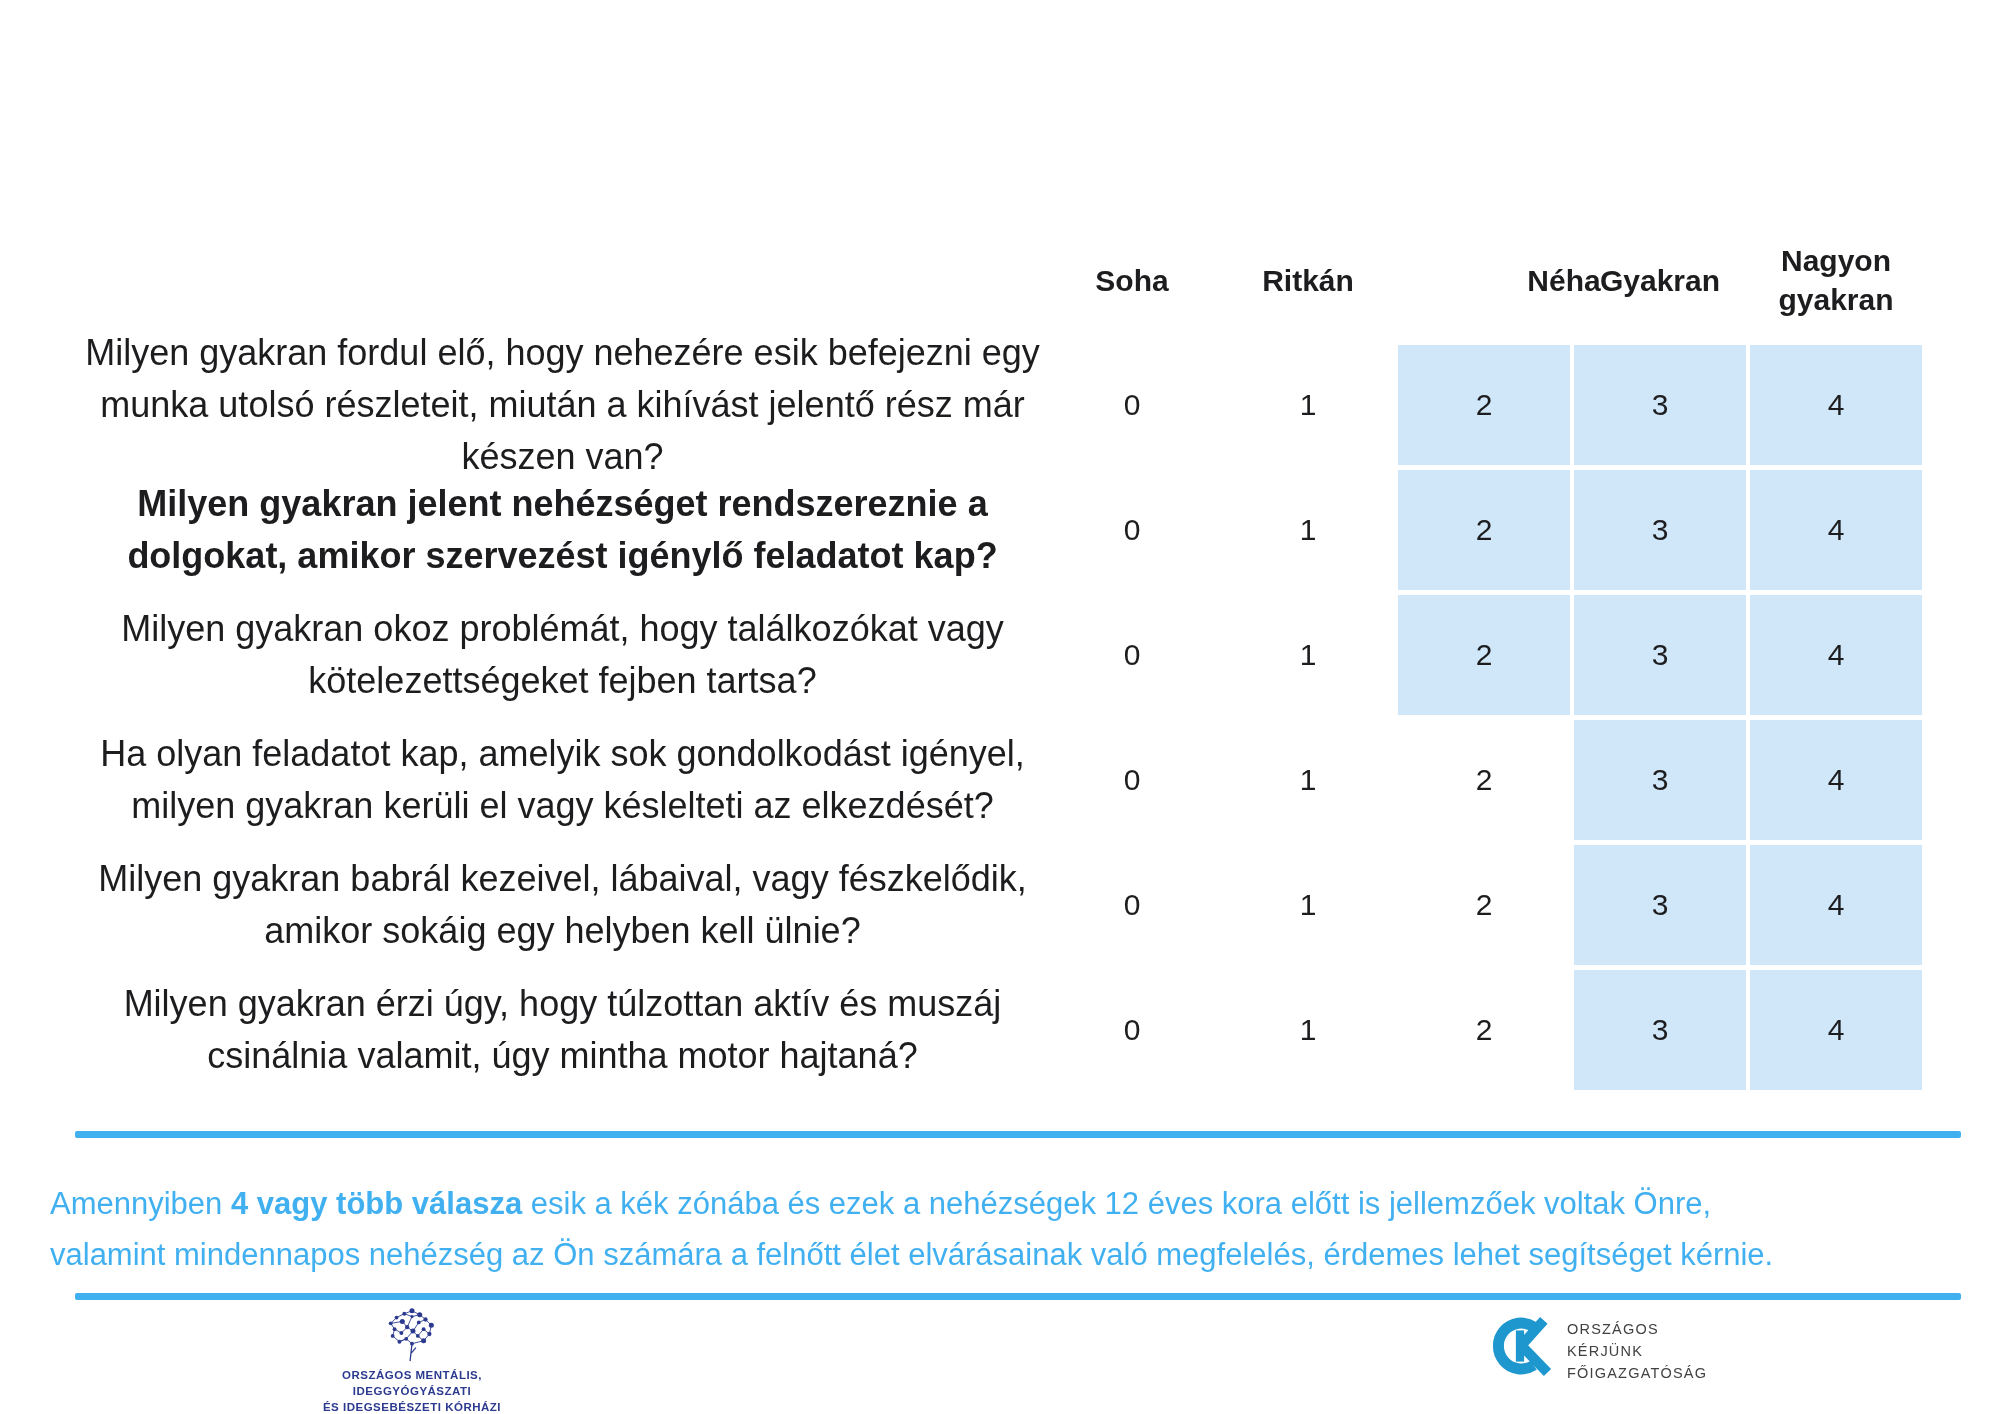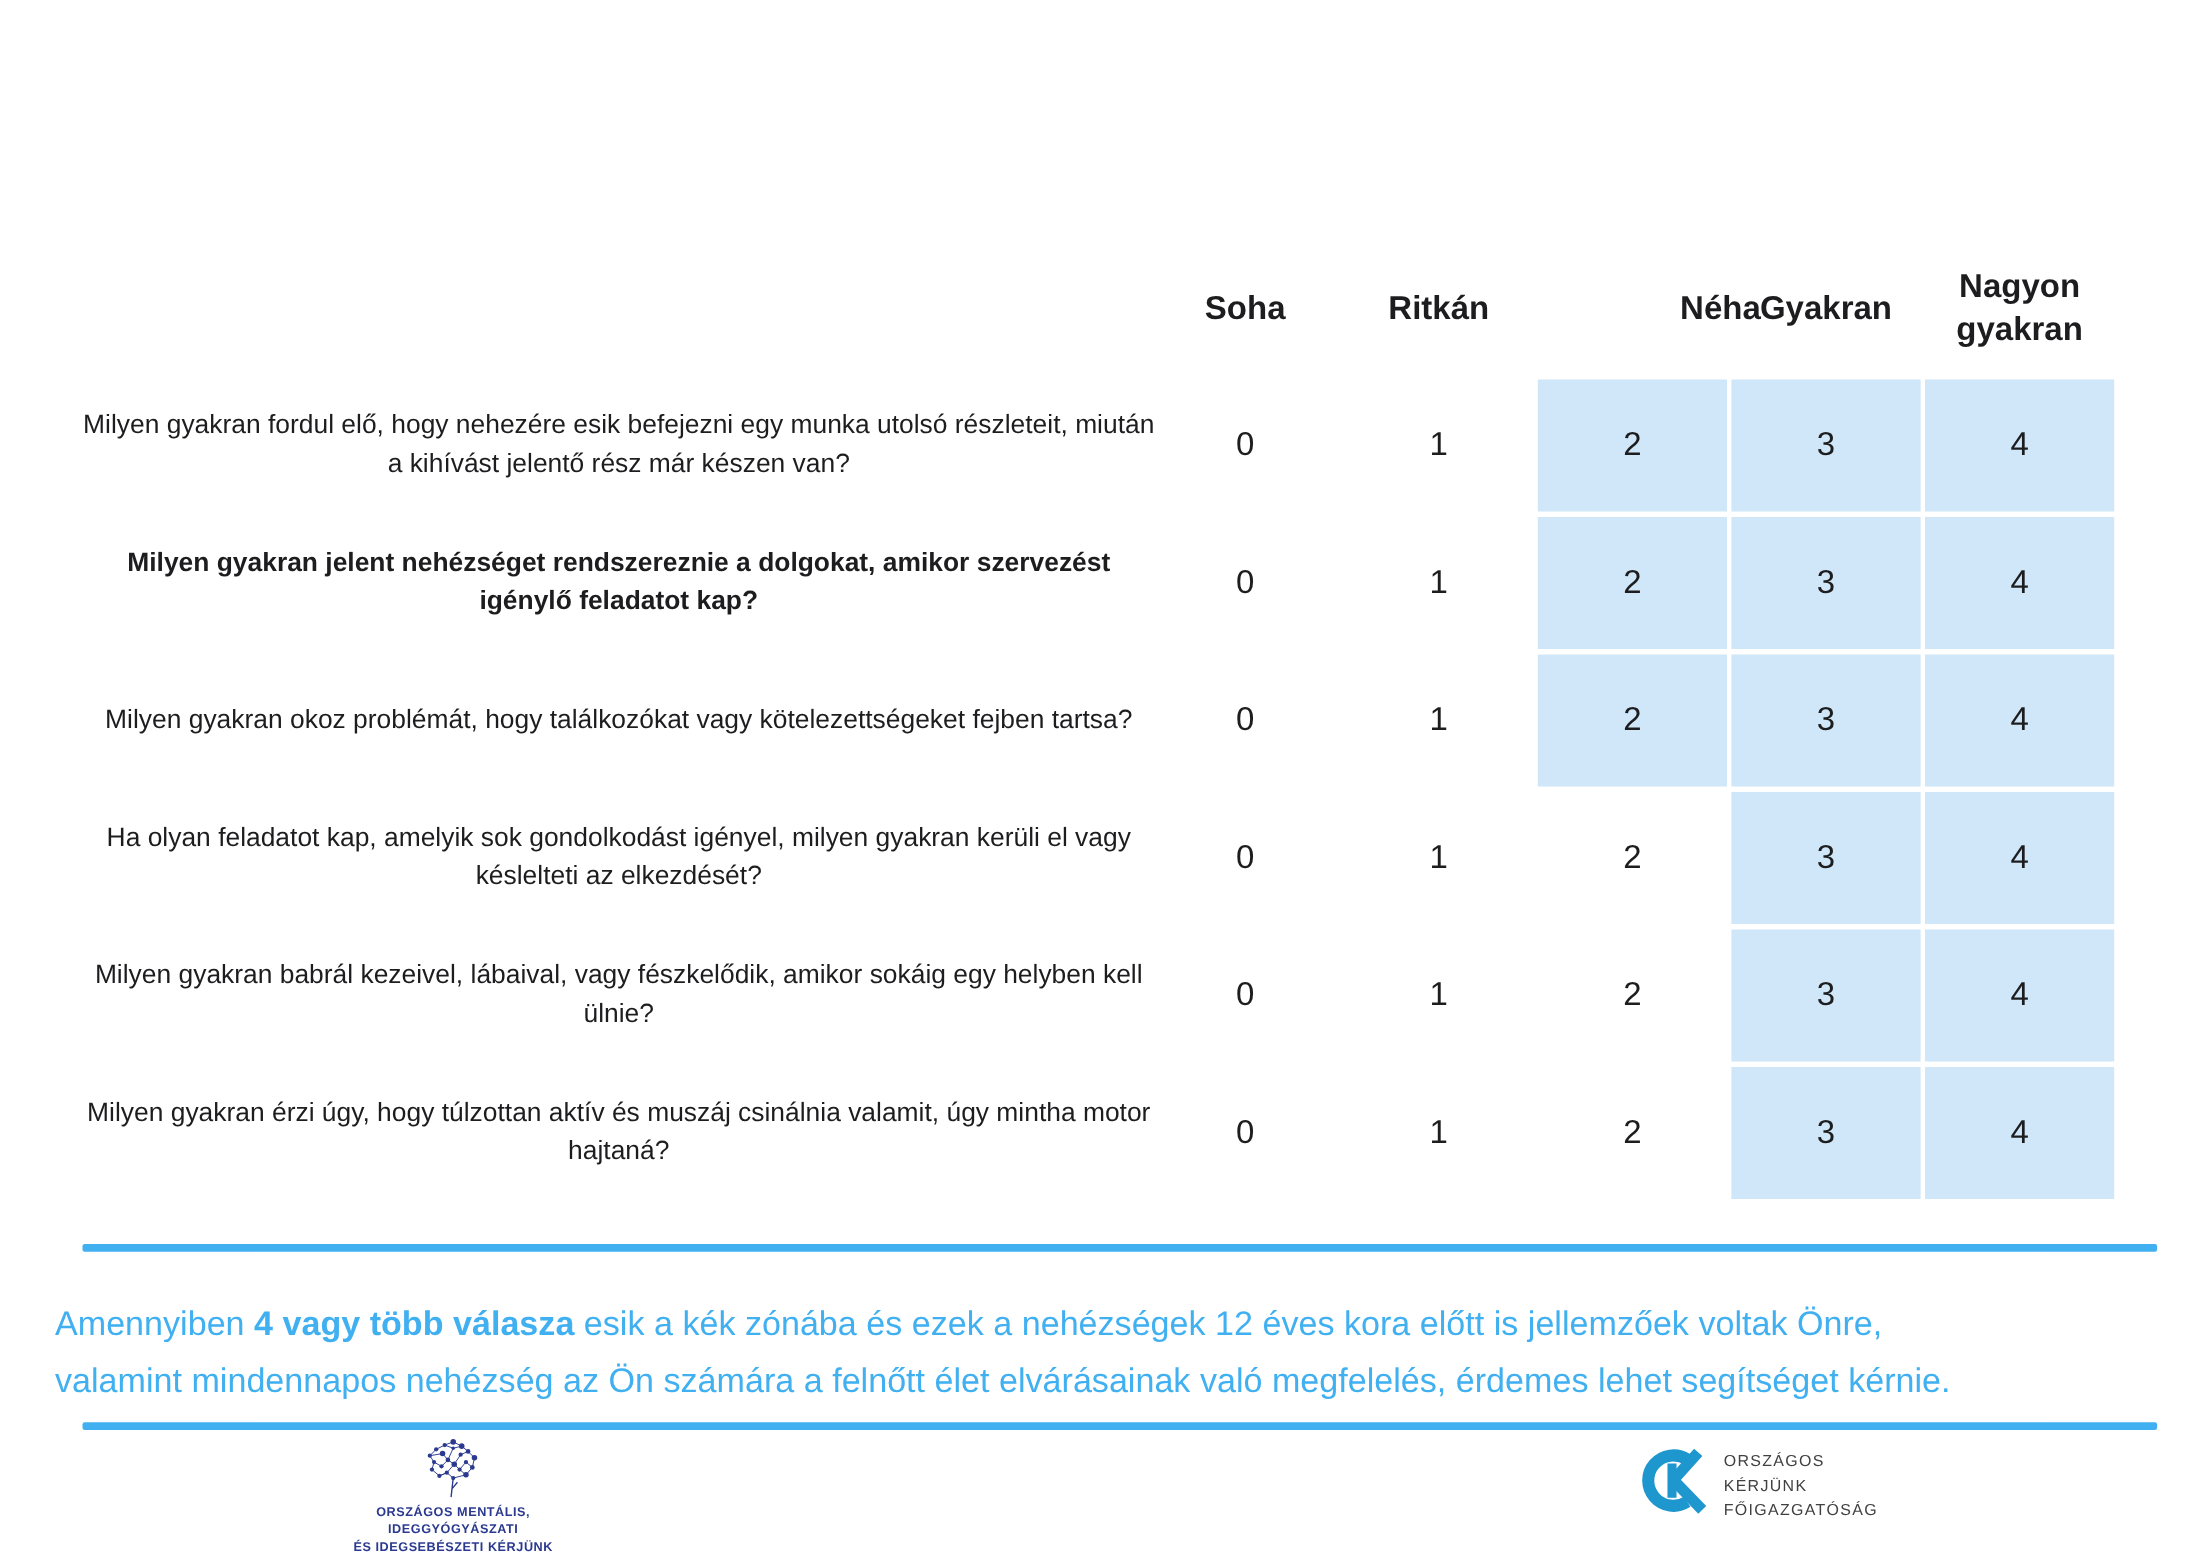--- a/index.html
+++ b/index.html
@@ -25,21 +25,21 @@
   .header-cell{
     position:absolute;top:225px;height:110px;width:172px;
     display:flex;align-items:center;justify-content:center;
     text-align:center;
     font-size:30px;font-weight:bold;color:#1d1d1f;line-height:1.3;
   }
   .question{
     position:absolute;left:75px;width:975px;height:120px;
     display:flex;align-items:center;justify-content:center;
     text-align:center;
-    font-size:24px;color:#1d1d1f;line-height:1.45;
+    font-size:36px;color:#1d1d1f;line-height:1.45;
   }
   .cell{
     position:absolute;width:172px;height:120px;
     display:flex;align-items:center;justify-content:center;
     font-size:30px;color:#1d1d1f;
   }
   .cell.hl{background:var(--hl);}
   .rule{
     position:absolute;left:75px;width:1886px;height:7px;
     background:var(--accent);border-radius:2px;
@@ -164,21 +164,21 @@
         <circle cx="50" cy="30" r="2.2"></circle>
           <circle cx="12" cy="32" r="2"></circle>
           <circle cx="38" cy="32" r="2"></circle>
         <circle cx="26" cy="35" r="2"></circle>
           <circle cx="44" cy="37" r="2.6"></circle>
           <circle cx="32" cy="40" r="2"></circle>
         <circle cx="19" cy="38" r="2"></circle>
       </g>
     </svg>
     <div class="l1">ORSZÁGOS MENTÁLIS, IDEGGYÓGYÁSZATI</div>
-    <div class="l2">ÉS IDEGSEBÉSZETI KÉRJÜNK</div>
+    <div class="l2">ÉS IDEGSEBÉSZETI KÓRHÁZI</div>
   </div>
 
 
   <div class="footer-right">
     <svg class="logo-icon" width="66" height="64" viewBox="0 0 72 64">
       <g stroke="#1e96ce" fill="none">
         <path d="M 51 11 A 25 25 0 1 0 51 53" stroke-width="12"></path>
         <line x1="36" y1="15" x2="36" y2="49" stroke-width="9"></line>
         <line x1="36" y1="33" x2="62" y2="4" stroke-width="11"></line>
         <line x1="36" y1="30" x2="66" y2="61" stroke-width="11"></line>

